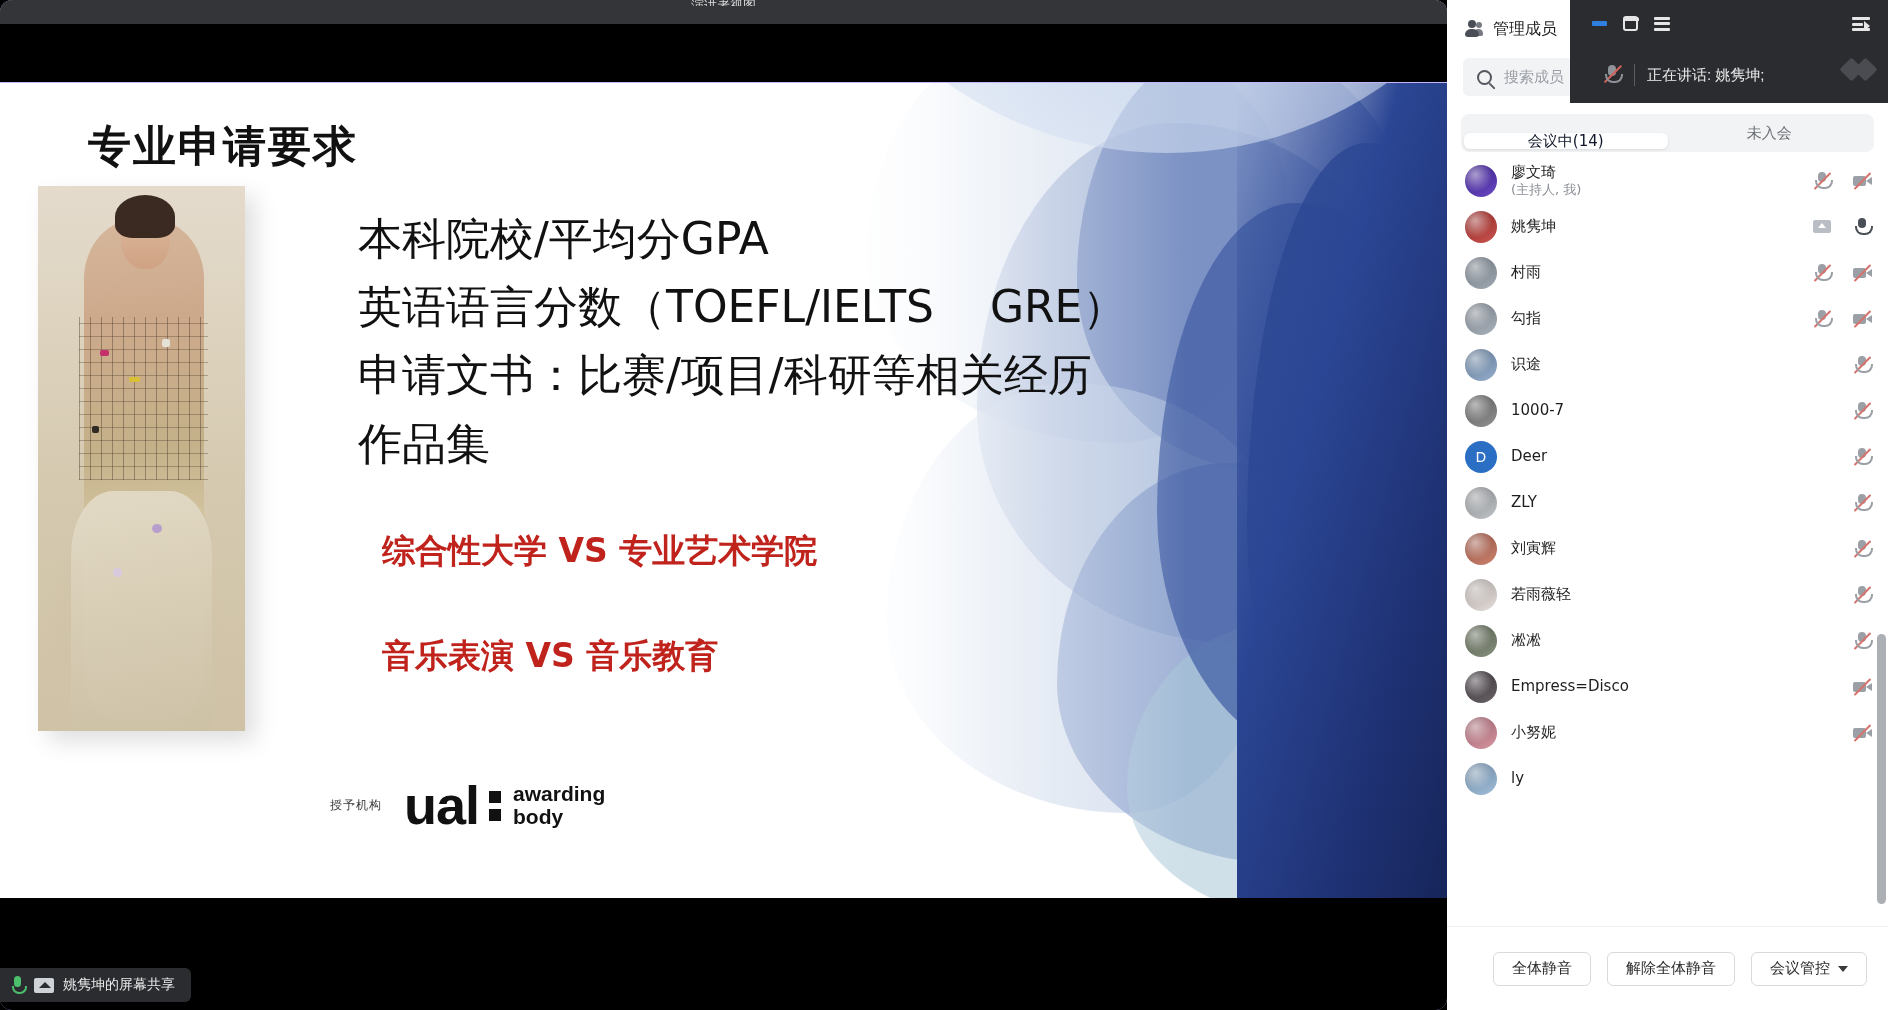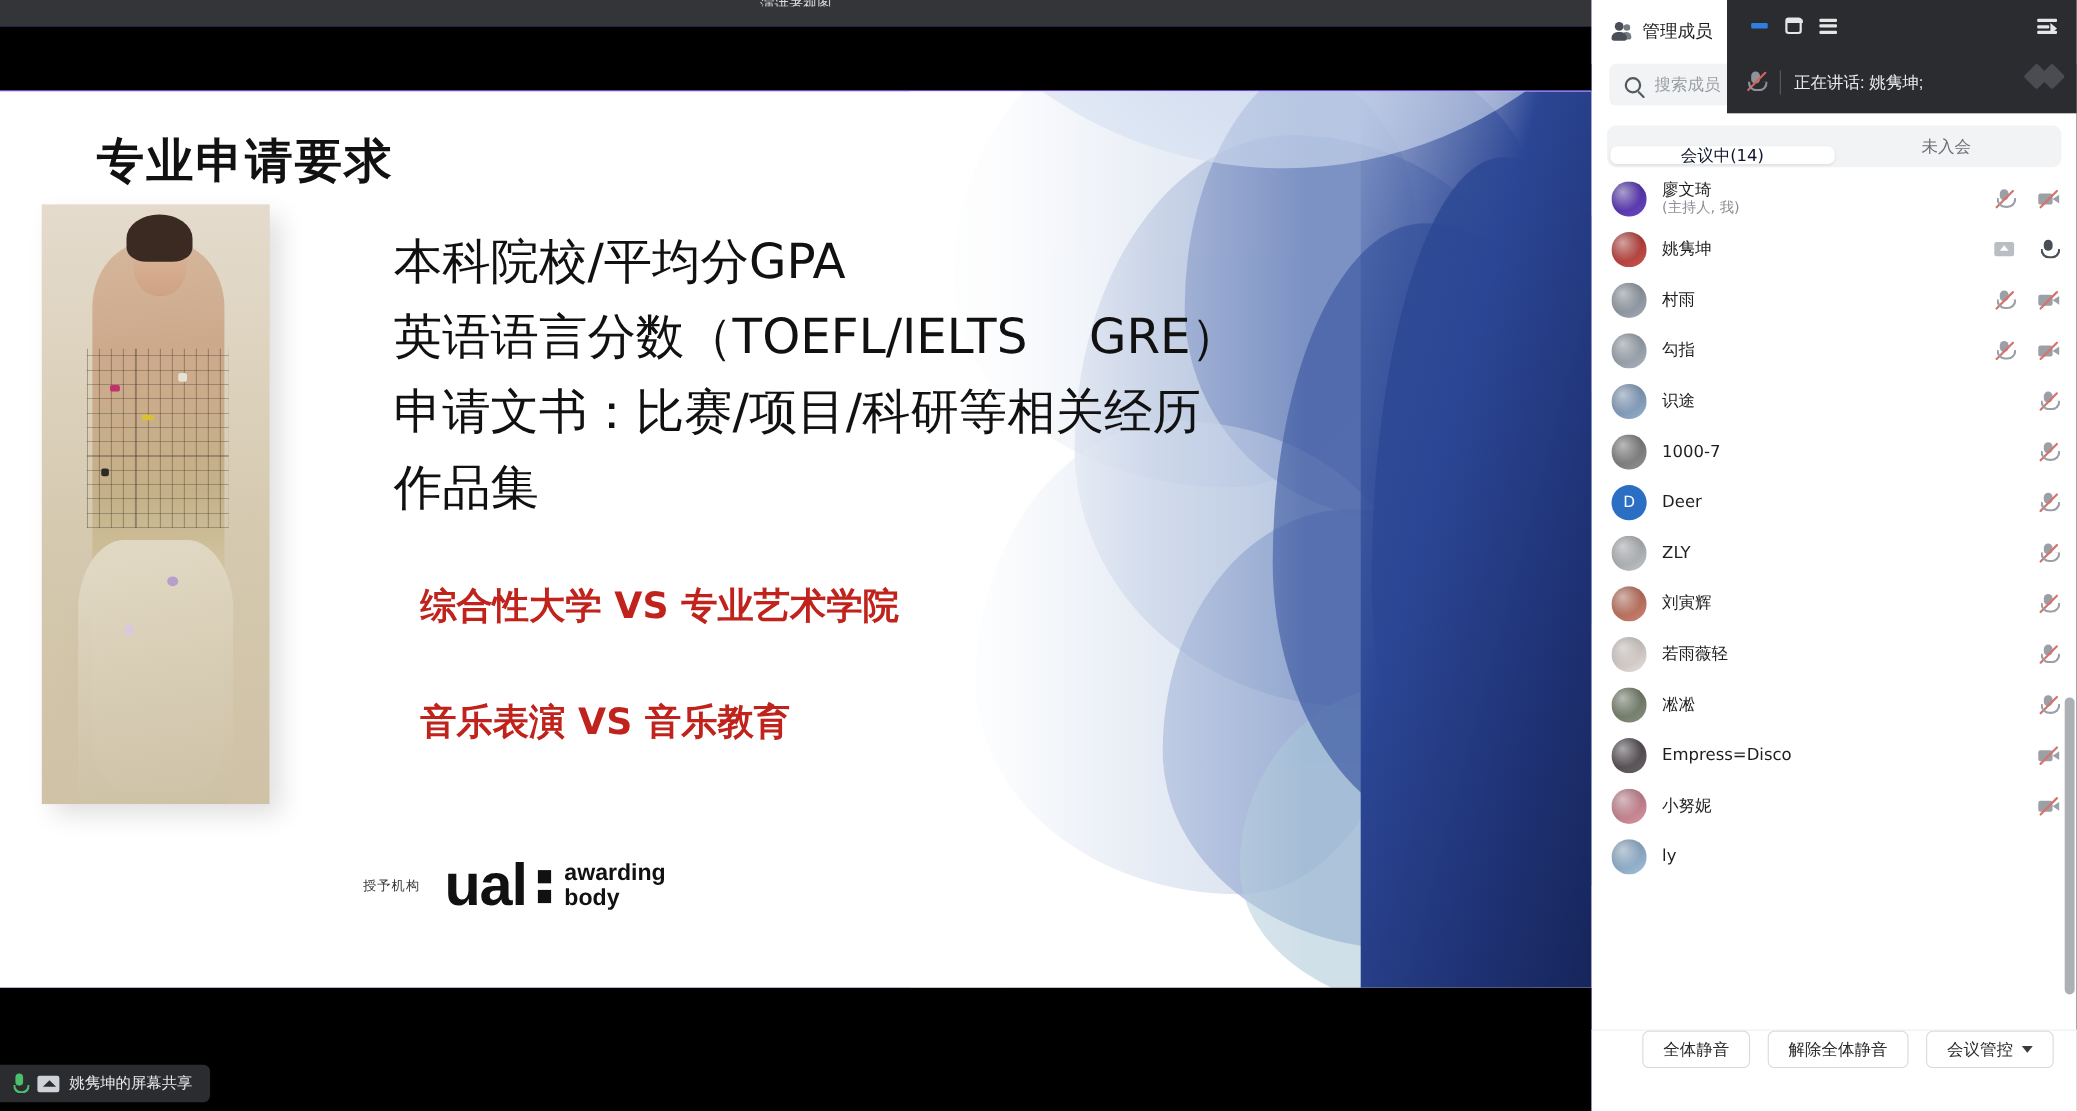--- a/index.html
+++ b/index.html
@@ -7,21 +7,21 @@
     width: 1888px; height: 1010px;
     overflow: hidden;
     background: #000;
     font-family: "Liberation Sans", "DejaVu Sans", sans-serif;
   }
   #app { position: relative; width: 1888px; height: 1010px; overflow: hidden; }
 
   
   .stage {
     position: absolute; left: 0; top: 0; width: 1447px; height: 1010px;
-    background: #8b5cf6; overflow: hidden;
+    background: #c4b5fd; overflow: hidden; border-radius: 12px;
   }
   .stage-topbar {
     position: absolute; left:0; top:0; width: 1447px; height: 24px;
     background: #333538;
   }
   .stage-topbar-text {
     position:absolute; left:0; top:-6px; width:1447px; text-align:center;
     color:#d8d8d8; font-size:13px; line-height:24px;
     font-family:"DejaVu Sans","Liberation Sans",sans-serif;
     overflow:hidden; height:12px;
@@ -209,21 +209,21 @@
     display:flex; flex-direction:column; justify-content:space-between; cursor:pointer;
   }
   .chrome-collapse i { display:block; height:3px; background:#e6e6e6; border-radius:1px; }
   .chrome-collapse i:nth-child(2){ width:11px; }
   .chrome-collapse .arr {
     position:absolute; right:0; top:4px; width:0; height:0;
     border-top:5px solid transparent; border-bottom:5px solid transparent; border-left:6px solid #e6e6e6;
   }
   .speaking {
     position:absolute; left:0; top:47px; width:318px; height:56px;
-    display:flex; align-items:center; gap:12px; padding-left:16px;
+    display:flex; align-items:center; gap:12px; padding-left:32px;
     color:#ececec; font-size:15px;
   }
   .speaking .sep { width:1px; height:22px; background:#5a5c61; }
   .spk-mic { width:20px; height:22px; position:relative; flex:none; }
   .spk-mic::before{
     content:""; position:absolute; left:6px; top:1px; width:8px; height:11px;
     background:#8f9399; border-radius:4px;
   }
   .spk-mic::after{
     content:""; position:absolute; left:3px; top:10px; width:14px; height:7px;
@@ -338,22 +338,22 @@
   }
 
   
   .scrollbar {
     position:absolute; right:2px; top:482px; width:9px; height:270px;
     background:#9ea2a8; border-radius:5px; opacity:.85;
   }
 
   
   .panel-foot {
-    height:74px; flex:none; border-top:1px solid #eceef0;
-    display:flex; align-items:flex-start; justify-content:center; gap:16px;
+    height:84px; flex:none; border-top:1px solid #eceef0;
+    display:flex; align-items:center; justify-content:center; gap:16px;
     background:#fff;
     padding-left:25px;
   }
   .fbtn {
     height:34px; padding:0 18px; border:1px solid #d8dade; background:#fff;
     border-radius:6px; font-size:15px; color:#2b2b2b; cursor:pointer;
     display:flex; align-items:center; gap:8px;
     font-family:"DejaVu Sans","Liberation Sans",sans-serif;
   }
   .caret { width:0;height:0; border-left:5px solid transparent; border-right:5px solid transparent; border-top:6px solid #3a3a3a; }

